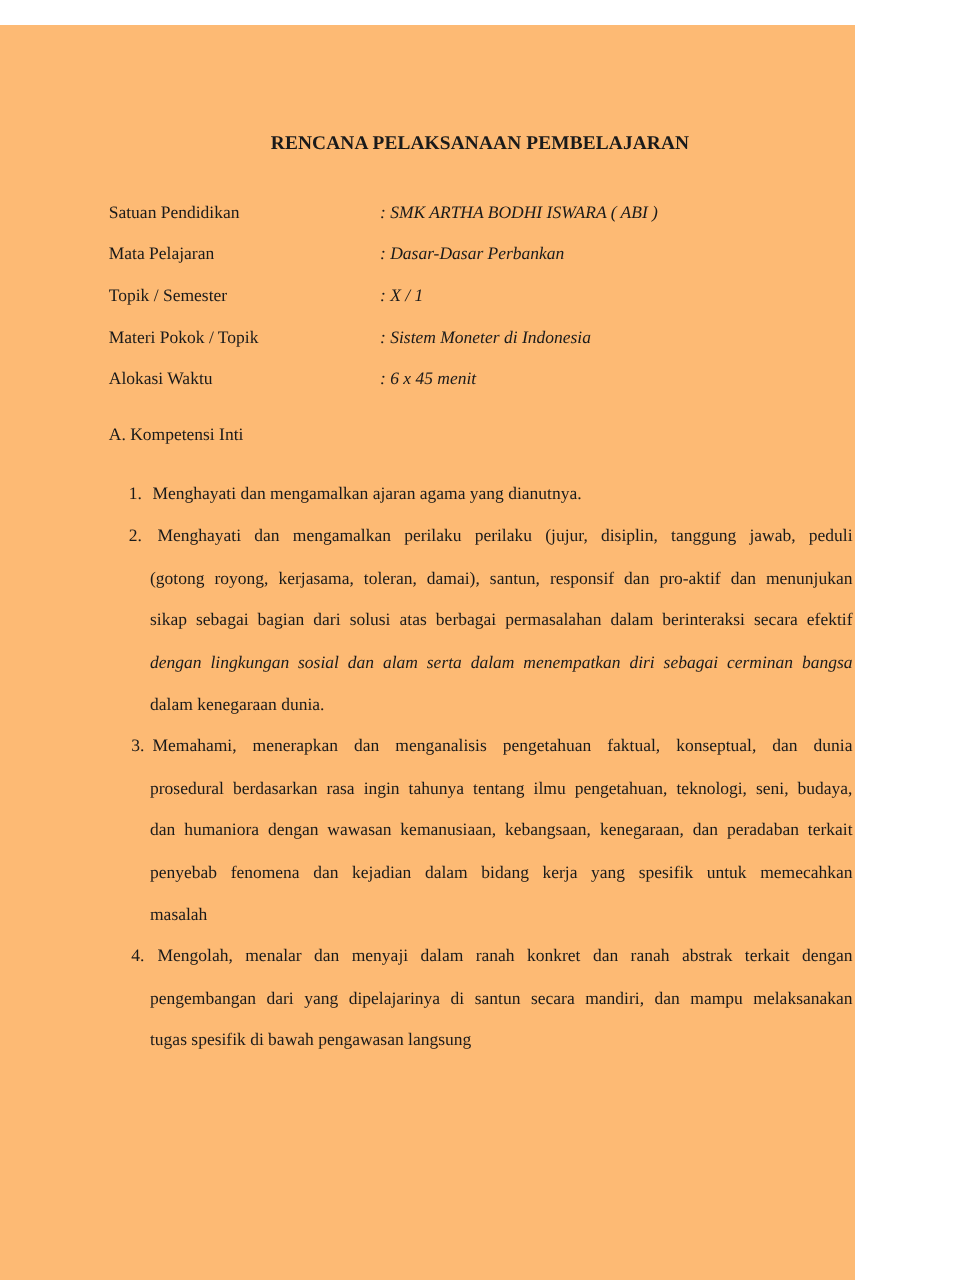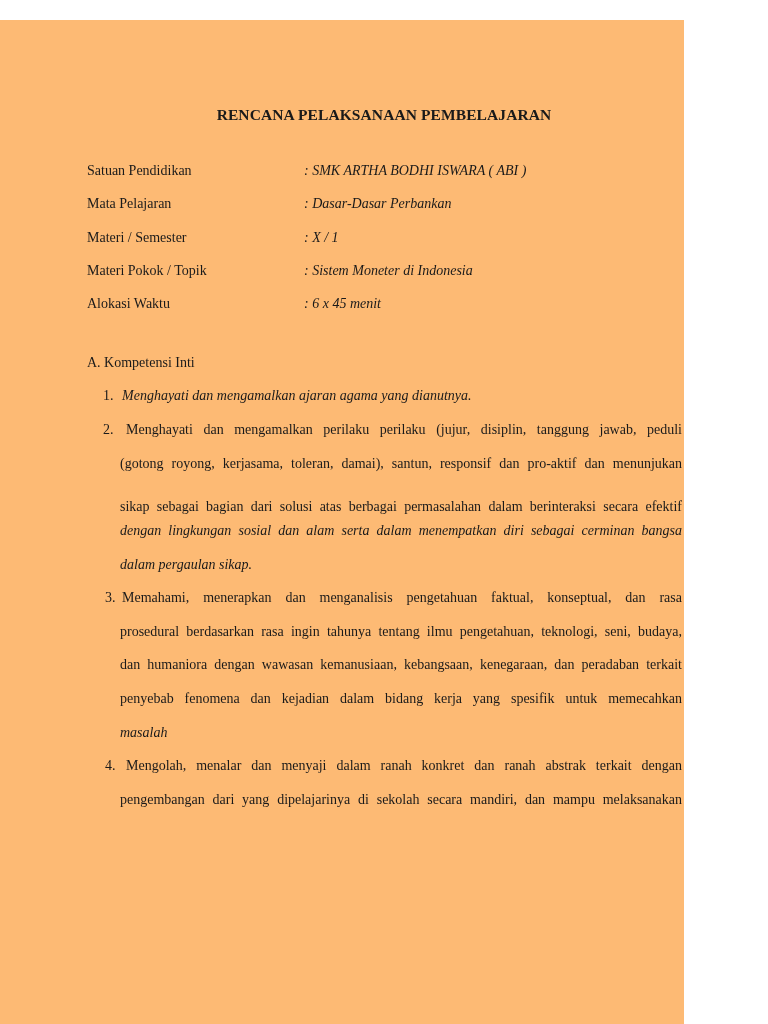--- a/index.html
+++ b/index.html
@@ -9,72 +9,73 @@
       color: #1a1a1a;
     }
     .page { position: absolute; left: 0; top: 0; width: 684px; height: 1024px; background: #fdba74; margin-top: 20px; }
     .title {
       position: absolute; left: 0; width: 768px; top: 86px;
       text-align: center; font-weight: bold; font-size: 15.5px; letter-spacing: 0.1px;
     }
     .info-row { position: absolute; left: 87px; font-size: 14px; height: 20px; line-height: 20px; }
     .info-label { position: absolute; left: 0; white-space: nowrap; text-align: right; }
     .info-value { position: absolute; left: 217px; white-space: nowrap; font-style: italic; }
-    .section-heading { position: absolute; left: 87px; top: 333px; font-size: 14px; line-height: 20px; }
+    .section-heading { position: absolute; left: 87px; top: 319px; font-size: 14px; line-height: 20px; }
     .line {
       position: absolute; font-size: 14px; line-height: 20px; height: 20px;
       text-align: justify; text-align-last: justify; white-space: nowrap;
     }
-    .line.last { text-align-last: left; font-style: italic; }
+    .line.last { text-align-last: left; }
     .num { position: absolute; font-size: 14px; line-height: 20px; height: 20px; }
   </style>
 </head>
 <body>
 
 <div class="page">
 
   <div class="title">RENCANA PELAKSANAAN PEMBELAJARAN</div>
 
   <div class="info-row" style="top:141px;">
     <span class="info-label">Satuan Pendidikan</span>
     <span class="info-value">: SMK ARTHA BODHI ISWARA ( ABI )</span>
   </div>
   <div class="info-row" style="top:174px;">
     <span class="info-label">Mata Pelajaran</span>
     <span class="info-value">: Dasar-Dasar Perbankan</span>
   </div>
   <div class="info-row" style="top:208px;">
-    <span class="info-label">Materi / Semester</span>
+    <span class="info-label">Topik / Semester</span>
     <span class="info-value">: X / 1</span>
   </div>
   <div class="info-row" style="top:241px;">
     <span class="info-label">Materi Pokok / Topik</span>
     <span class="info-value">: Sistem Moneter di Indonesia</span>
   </div>
   <div class="info-row" style="top:274px;">
     <span class="info-label">Alokasi Waktu</span>
     <span class="info-value">: 6 x 45 menit</span>
   </div>
 
   <div class="section-heading">A. Kompetensi Inti</div>
 
   <span class="num" style="left:103px; top:366px;">1.</span>
   <div class="line last" style="left:122px; top:366px; width:560px;">Menghayati dan mengamalkan  ajaran agama yang dianutnya.</div>
 
   <span class="num" style="left:103px; top:400px;">2.</span>
   <div class="line" style="left:126px; top:400px; width:556px;">Menghayati dan mengamalkan perilaku perilaku (jujur, disiplin, tanggung jawab, peduli</div>
   <div class="line" style="left:120px; top:434px; width:562px;">(gotong royong, kerjasama, toleran, damai), santun, responsif dan pro-aktif dan menunjukan</div>
-  <div class="line" style="left:120px; top:477px; width:562px;">sikap sebagai bagian dari solusi atas berbagai permasalahan dalam berinteraksi secara efektif</div>
+  <div class="line" style="left:120px; top:467px; width:562px;">sikap sebagai bagian dari solusi atas berbagai permasalahan dalam berinteraksi secara efektif</div>
   <div class="line" style="left:120px; top:501px; width:562px;font-style:italic;">dengan lingkungan sosial dan alam serta dalam menempatkan diri sebagai cerminan bangsa</div>
-  <div class="line last" style="left:120px; top:535px; width:562px;">dalam pergaulan sikap.</div>
+  <div class="line last" style="left:120px; top:535px; width:562px;">dalam kenegaraan dunia.</div>
 
   <span class="num" style="left:105px; top:568px;">3.</span>
-  <div class="line" style="left:122px; top:568px; width:560px;">Memahami, menerapkan dan menganalisis pengetahuan faktual, konseptual, dan rasa</div>
+  <div class="line" style="left:122px; top:568px; width:560px;">Memahami, menerapkan dan menganalisis pengetahuan faktual, konseptual, dan dunia</div>
   <div class="line" style="left:120px; top:602px; width:562px;">prosedural berdasarkan rasa ingin tahunya tentang ilmu pengetahuan, teknologi, seni, budaya,</div>
   <div class="line" style="left:120px; top:635px; width:562px;">dan humaniora dengan wawasan kemanusiaan, kebangsaan, kenegaraan, dan peradaban terkait</div>
   <div class="line" style="left:120px; top:669px; width:562px;">penyebab fenomena dan kejadian dalam bidang kerja yang spesifik untuk memecahkan</div>
   <div class="line last" style="left:120px; top:703px; width:562px;">masalah</div>
 
   <span class="num" style="left:105px; top:736px;">4.</span>
   <div class="line" style="left:126px; top:736px; width:556px;">Mengolah, menalar dan menyaji dalam ranah konkret dan ranah abstrak terkait dengan</div>
-  <div class="line" style="left:120px; top:770px; width:562px;">pengembangan dari yang dipelajarinya di sekolah secara mandiri, dan mampu melaksanakan</div>
+  <div class="line" style="left:120px; top:770px; width:562px;">pengembangan dari yang dipelajarinya di santun secara mandiri, dan mampu melaksanakan</div>
+  <div class="line last" style="left:120px; top:803px; width:562px;">tugas spesifik di bawah pengawasan langsung</div>
 
 </div>
 
 </body></html>

